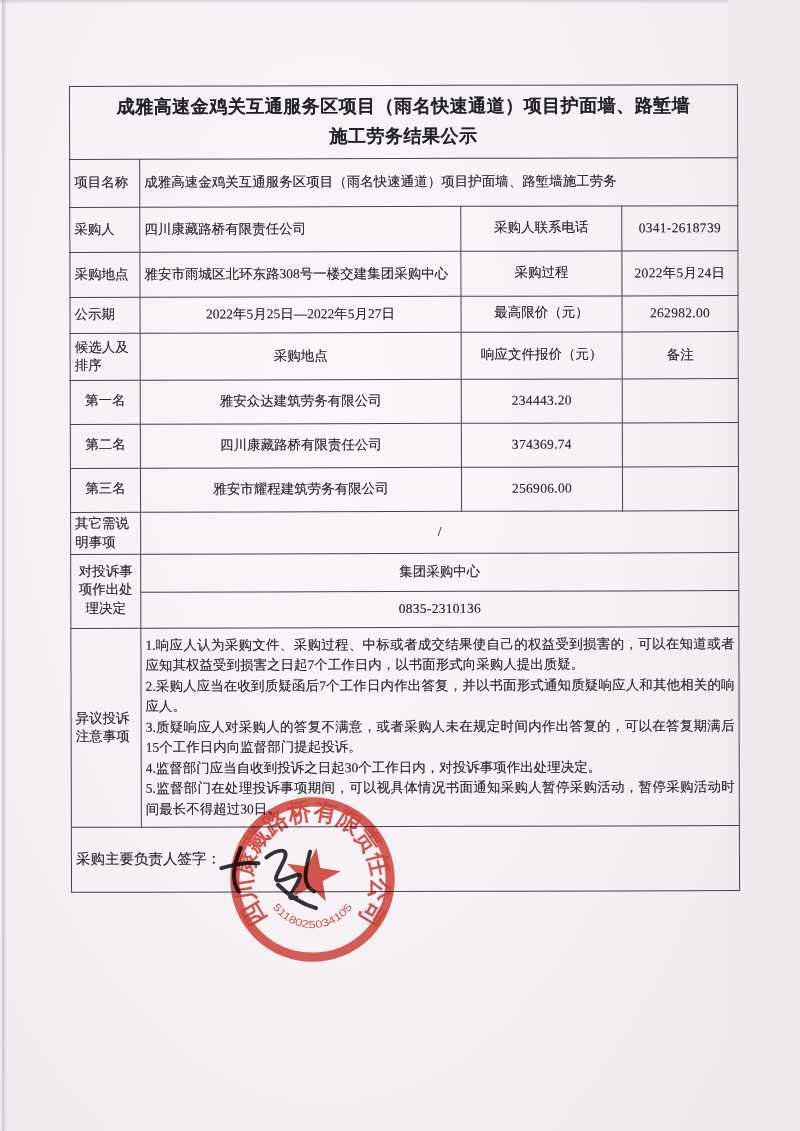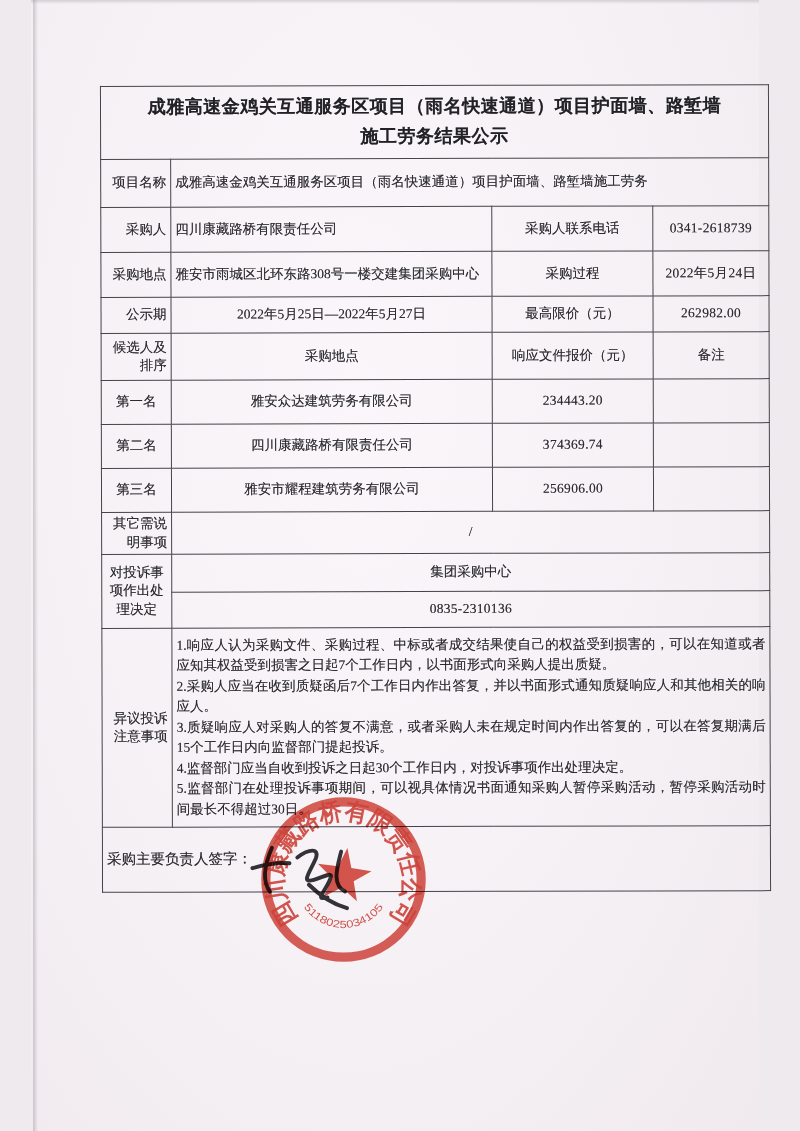--- a/index.html
+++ b/index.html
@@ -5,21 +5,20 @@
   html,body{margin:0;padding:0;}
   body{
     width:800px;height:1131px;overflow:hidden;
     background:#efeaee;
     font-family:"Liberation Serif","DejaVu Serif",serif;
   }
   .paper{
     position:relative;width:728px;height:1131px;
     background:radial-gradient(ellipse at 45% 35%, #faf6fa 0%, #f6f1f5 55%, #f0eaef 100%);
     color:#2c2c30;
-    margin-left:31px;
   }
   .edge-left{position:absolute;left:2px;top:0;bottom:0;width:5px;
     background:linear-gradient(90deg, rgba(140,130,140,.38), rgba(140,130,140,0));}
   .edge-top{position:absolute;left:0;top:0;height:4px;right:0;
     background:linear-gradient(180deg, rgba(140,130,140,.30), rgba(140,130,140,0));}
 
   table.doc{
     position:absolute;left:70px;top:85px;width:668px;
     border-collapse:collapse;table-layout:fixed;
     transform:rotate(-0.15deg);
@@ -46,22 +45,22 @@
   tr.r-supb{height:36px;}
   tr.r-obj{height:199px;}
   tr.r-sign{height:65px;}
 
   .title-cell{text-align:center;}
   .title-line{
     font-family:"Liberation Sans","DejaVu Sans",sans-serif;
     font-weight:bold;font-size:18px;line-height:1.65;color:#222226;
     letter-spacing:.5px;
   }
-  td.lbl{padding:2px 4px;text-align:right;}
-  td.lbl-c{text-align:center;}
+  td.lbl{padding:2px 4px;}
+  td.lbl-c{text-align:center;font-family:Liberation Mono, monospace;}
   td.val-l{padding:2px 6px 2px 9px;text-align:left;}
   td.val-c{text-align:center;}
   td.num{text-align:center;letter-spacing:.3px;}
   td.obj-cell{padding:6px 10px;vertical-align:middle;}
   .obj-item{line-height:1.52;text-align:justify;}
   td.sign-cell{padding-left:8px;font-size:14.5px;}
 
   .stamp{
     position:absolute;left:229px;top:796px;width:167px;height:167px;
     mix-blend-mode:multiply;opacity:.9;filter:blur(.4px);

